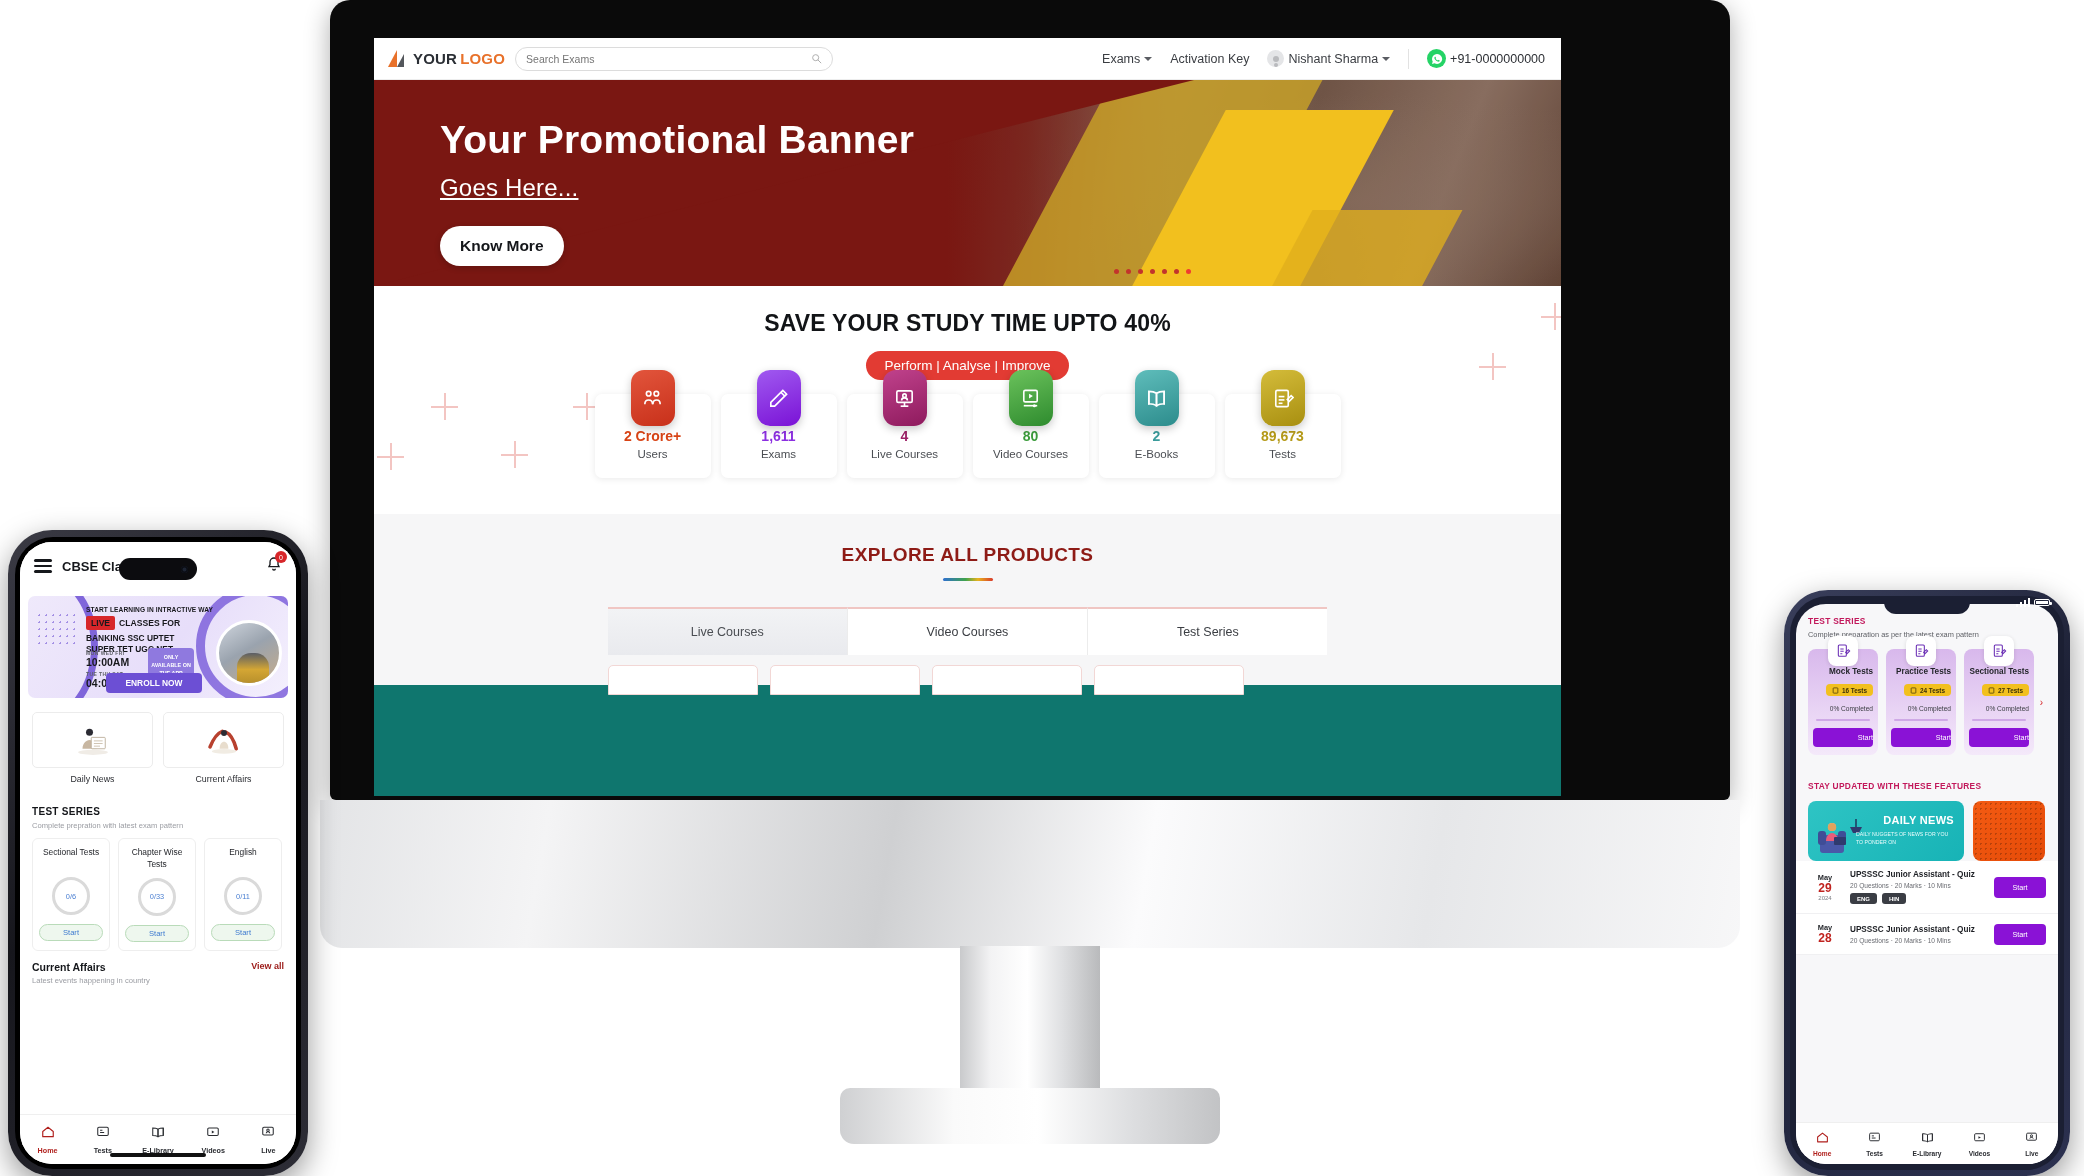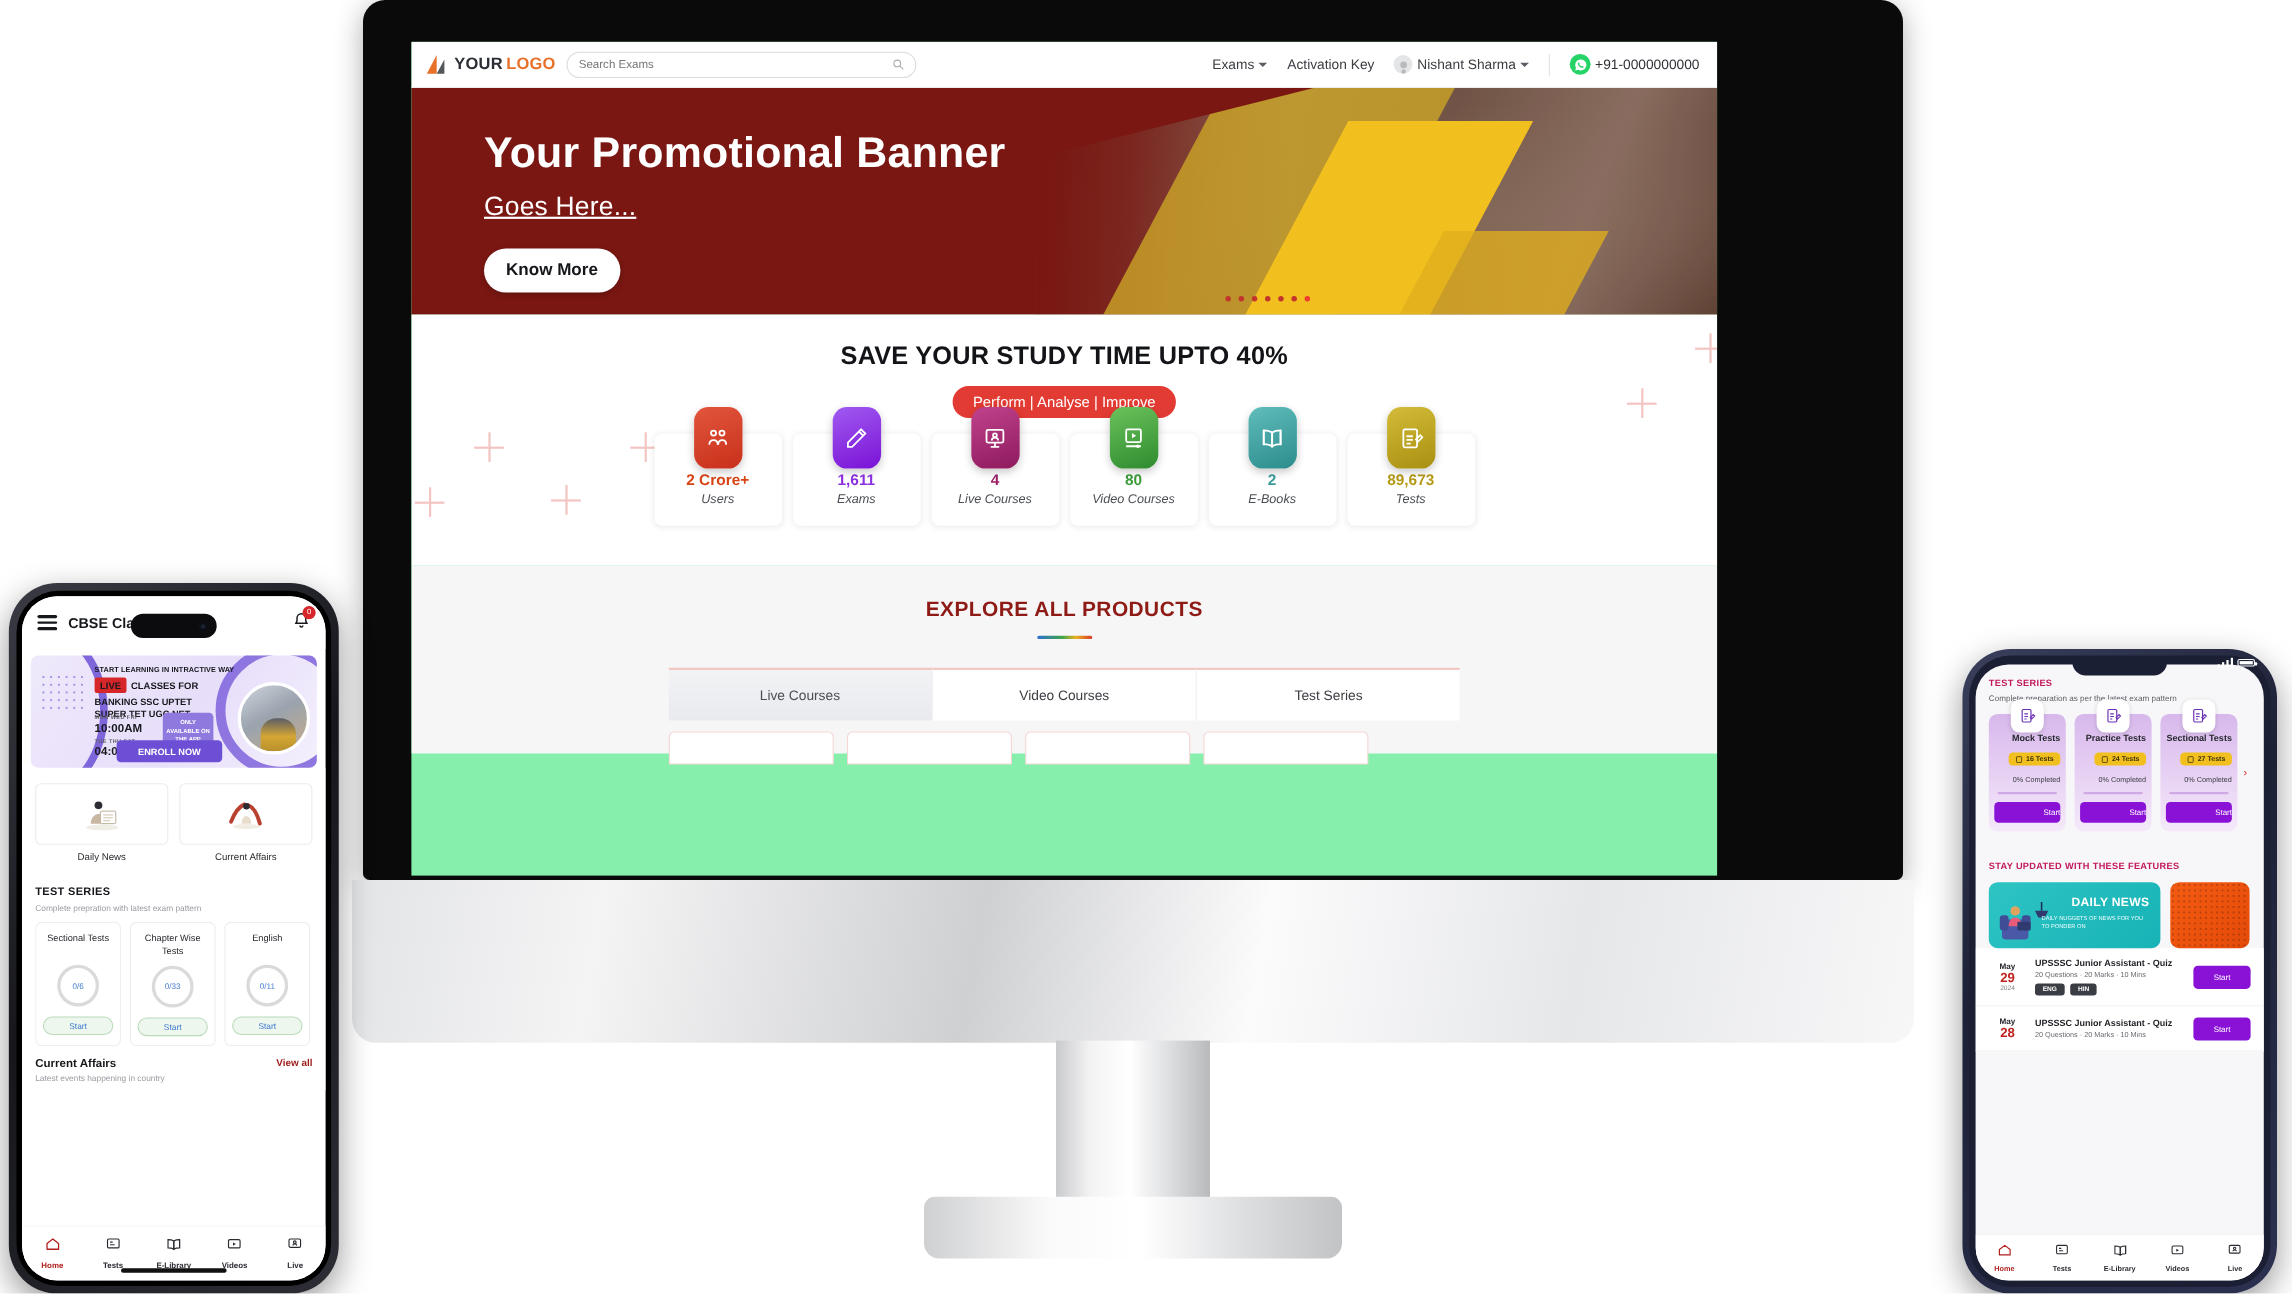--- a/index.html
+++ b/index.html
@@ -13,21 +13,21 @@
 
   
   .monitor { position:absolute; left:330px; top:0px; width:1400px; height:1176px; }
   .monitor-bezel {
     position:absolute; left:0; top:0; width:1400px; height:800px;
     background:#0a0a0a; border-radius:20px 20px 6px 6px;
     box-shadow: 0 6px 26px rgba(0,0,0,.32);
   }
   .monitor-screen {
     position:absolute; left:44px; top:38px; width:1187px; height:758px;
-    background:#86efac; overflow:hidden;
+    background:#0f766e; overflow:hidden;
   }
   .monitor-chin {
     position:absolute; left:-10px; top:800px; width:1420px; height:148px;
     background: linear-gradient(100deg,#e3e4e6 0%, #f4f4f5 16%, #cfd0d2 40%, #fbfbfc 58%, #e6e7e9 78%, #f7f7f8 100%);
     border-radius: 0 0 22px 22px;
   }
   .monitor-neck {
     position:absolute; left:630px; top:946px; width:140px; height:150px;
     background: linear-gradient(90deg,#c9cacc 0%, #f3f3f4 22%, #ffffff 48%, #e0e1e3 72%, #b9babc 100%);
   }
@@ -120,21 +120,21 @@
     text-align:center; position:relative; margin:0 5px;
     box-shadow:0 1px 7px rgba(0,0,0,.09);
   }
   .stat-ico {
     position:absolute; left:50%; top:-24px; transform:translateX(-50%);
     width:44px; height:56px; border-radius:13px; display:flex; align-items:center; justify-content:center;
     box-shadow:0 3px 8px rgba(0,0,0,.22);
   }
   .stat-ico svg { width:23px; height:23px; fill:none; stroke:#fff; stroke-width:1.7; }
   .stat-num { font-size:14px; font-weight:bold; }
-  .stat-lbl { font-size:11.5px; color:#4b4e53; margin-top:4px;font-style:italic; }
+  .stat-lbl { font-size:11.5px; color:#4b4e53; margin-top:4px; }
 
   
   .explore { background:#f6f6f7; padding:30px 0 0; text-align:center; }
   .explore-title { font-size:19px; font-weight:bold; color:#8E1B16; letter-spacing:.4px; }
   .explore-rule {
     width:50px; height:3px; margin:12px auto 0; border-radius:2px;
     background: linear-gradient(90deg,#2f6fd0 0%, #3fa34d 45%, #e8b21e 70%, #d93a2b 100%);
   }
   .tabs { display:flex; width:720px; margin:26px auto 0; }
   .tab {

